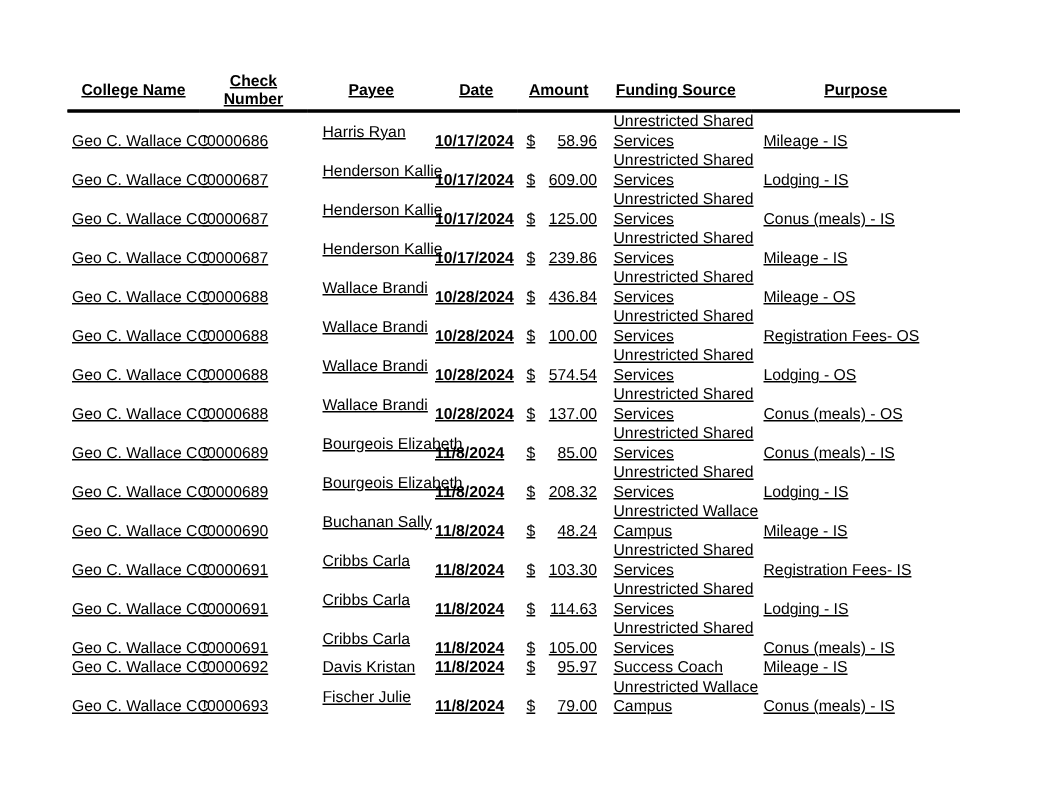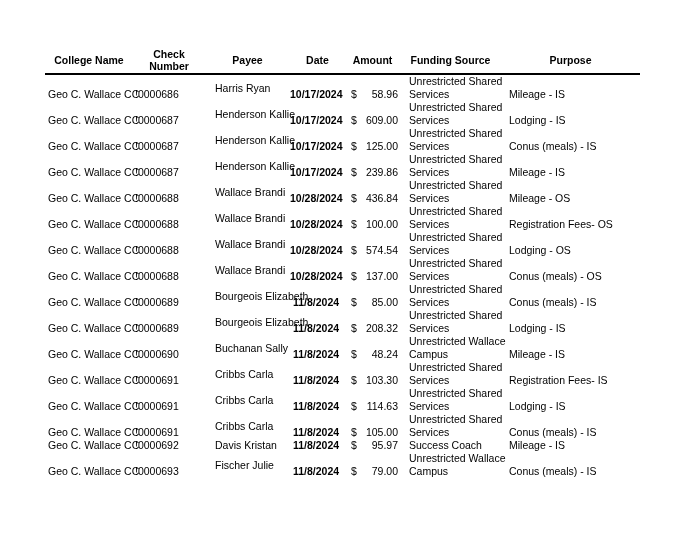--- a/index.html
+++ b/index.html
@@ -21,20 +21,21 @@
     top: 46px;
     width: 595px;
   }
   table.report {
     border-collapse: collapse;
     table-layout: fixed;
     width: 595px;
     font-size: 10.5px;
     line-height: 13px;
     color: #000000;
+    text-decoration: underline;
   }
   col.c-college { width: 88px; }
   col.c-check   { width: 72px; }
   col.c-payee   { width: 85px; }
   col.c-date    { width: 55px; }
   col.c-amount  { width: 55px; }
   col.c-funding { width: 101px; }
   col.c-purpose { width: 139px; }
 
   thead th {
@@ -52,21 +53,21 @@
     padding: 0;
     vertical-align: bottom;
     white-space: nowrap;
     height: 26px;
   }
   tr.single td { height: 13px; }
 
   td.cell-college { padding-left: 3px; }
   td.cell-check   { padding-left: 2px; margin-left: 16px; }
   td.cell-payee   { padding-left: 10px; vertical-align: middle; }
-  td.cell-date    { text-align: center; padding-right: 3px; font-weight: 700; }
+  td.cell-date    { text-align: left; padding-right: 3px; font-weight: 700; }
   td.cell-amount  { }
   td.cell-amount .amt-wrap {
     display: flex;
     justify-content: space-between;
     align-items: flex-end;
     padding-left: 6px;
     padding-right: 2px;
   }
   td.cell-funding { padding-left: 9px; }
   td.cell-funding .fund-line { white-space: nowrap; }

